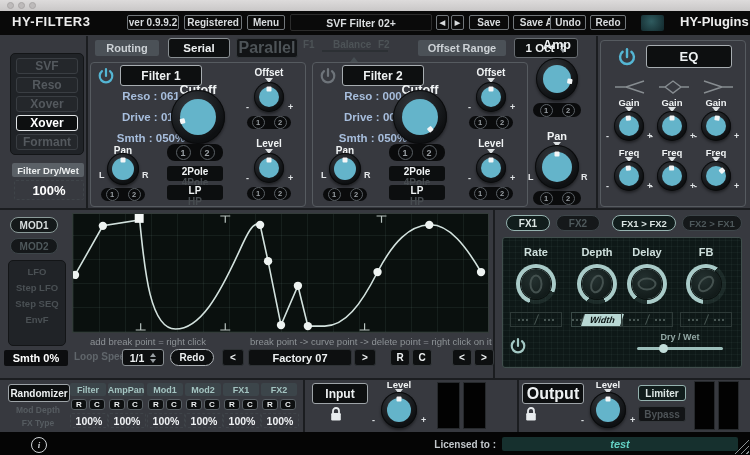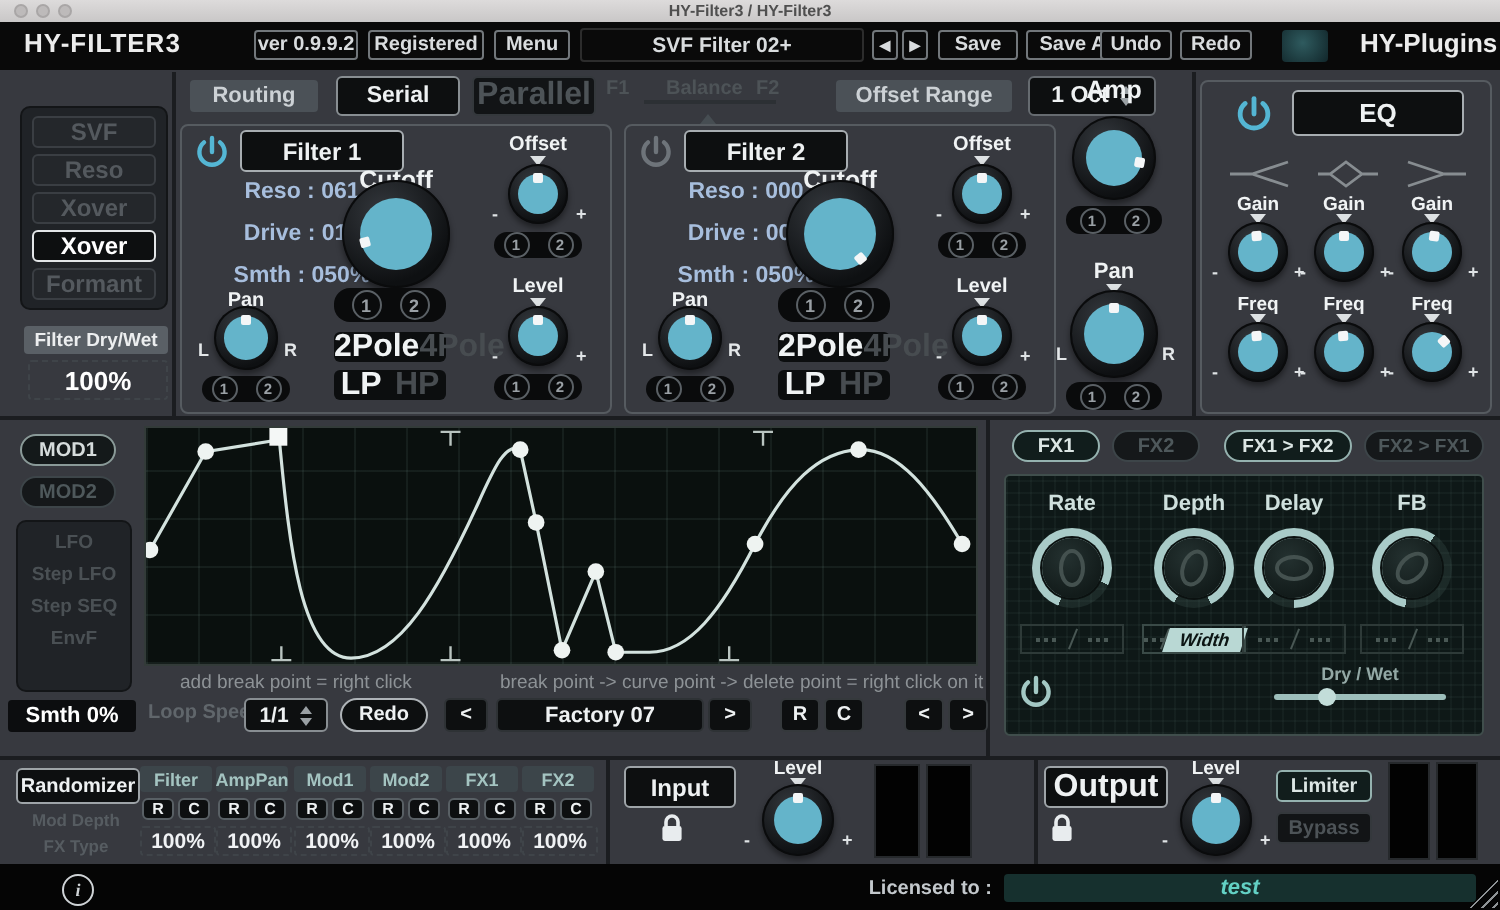--- a/index.html
+++ b/index.html
@@ -31,21 +31,21 @@
   .knob .ind{position:absolute;left:50%;top:50%;width:5px;height:5px;background:#f4f6f7;border-radius:1px;
         transform:translate(-50%,-50%) rotate(var(--rot,0deg)) translateY(var(--d,-10px));}
   .mark{position:absolute;width:0;height:0;border:4px solid transparent;border-top:5px solid #dde1e3;}
   .mp{position:absolute;font-size:9px;font-weight:bold;color:#dfe3e5;}
   .lr{position:absolute;font-size:9px;font-weight:bold;color:#e4e7e9;}
   
   .pill12{position:absolute;background:#0a0b0c;border-radius:8px;display:flex;align-items:center;justify-content:center;gap:9px;}
   .c12{width:11px;height:11px;border:1px solid #5a6065;border-radius:50%;color:#9aa0a5;font-size:7.5px;font-weight:bold;
        display:flex;align-items:center;justify-content:center;}
   .pill12.big .c12{width:13px;height:13px;font-size:9px;}
-  .optbox{position:absolute;background:#0c0e0f;border-radius:3px;display:flex;align-items:center;justify-content:space-around;font-size:16px;font-weight:bold;}
+  .optbox{position:absolute;background:#0c0e0f;border-radius:3px;display:flex;align-items:center;justify-content:space-around;font-size:10px;font-weight:bold;flex-direction:column;}
   .optbox .on{color:#f0f3f4;} .optbox .off{color:#474c50;}
   .pwr{position:absolute;} .pwr svg{display:block;width:100%;height:100%;}
   .infoline{position:absolute;color:#a7bedd;font-size:11.5px;font-weight:bold;text-align:center;}
   .knoblabel{position:absolute;color:#f0f3f4;font-weight:bold;text-align:center;}
   .corners{border:1px dashed #3f4449;border-radius:2px;}
   
   .sidepanel{position:absolute;background:#202327;border-radius:5px;border:1px solid #131517;box-sizing:border-box;}
   .modebtn{position:absolute;display:flex;align-items:center;justify-content:center;font-size:12px;font-weight:bold;
            border:1px solid #3a3e43;border-radius:3px;background:#24272b;color:#54595e;box-sizing:border-box;}
   .modebtn.sel{border-color:#e2e5e7;background:#0d0f10;color:#ffffff;}
@@ -91,21 +91,20 @@
 <body>
 
 <div id="root">
 
   <div class="titlebar">
     <div class="lights">
       <span class="light"></span>
       <span class="light"></span>
       <span class="light"></span>
     </div>
-    <div class="wtitle">HY-Filter3 / HY-Filter3</div>
   </div>
 
   <div class="header">
     <div class="t" style="left:12px;top:3px;font-size:13px;color:#ececec;letter-spacing:.5px">HY-FILTER3</div>
     <div class="hbox" style="left:127px;top:4px;width:52px;height:15px">ver 0.9.9.2</div>
     <div class="hbox" style="left:184px;top:4px;width:58px;height:15px">Registered</div>
     <div class="hbox" style="left:247px;top:4px;width:38px;height:15px">Menu</div>
     <div class="hbox" style="left:290px;top:3px;width:142px;height:17px;border-color:#2c2c2c;font-size:10.5px">SVF Filter 02+</div>
     <div class="hbox" style="left:436px;top:4px;width:13px;height:15px;font-size:7px">◀</div>
     <div class="hbox" style="left:451px;top:4px;width:13px;height:15px;font-size:7px">▶</div>

